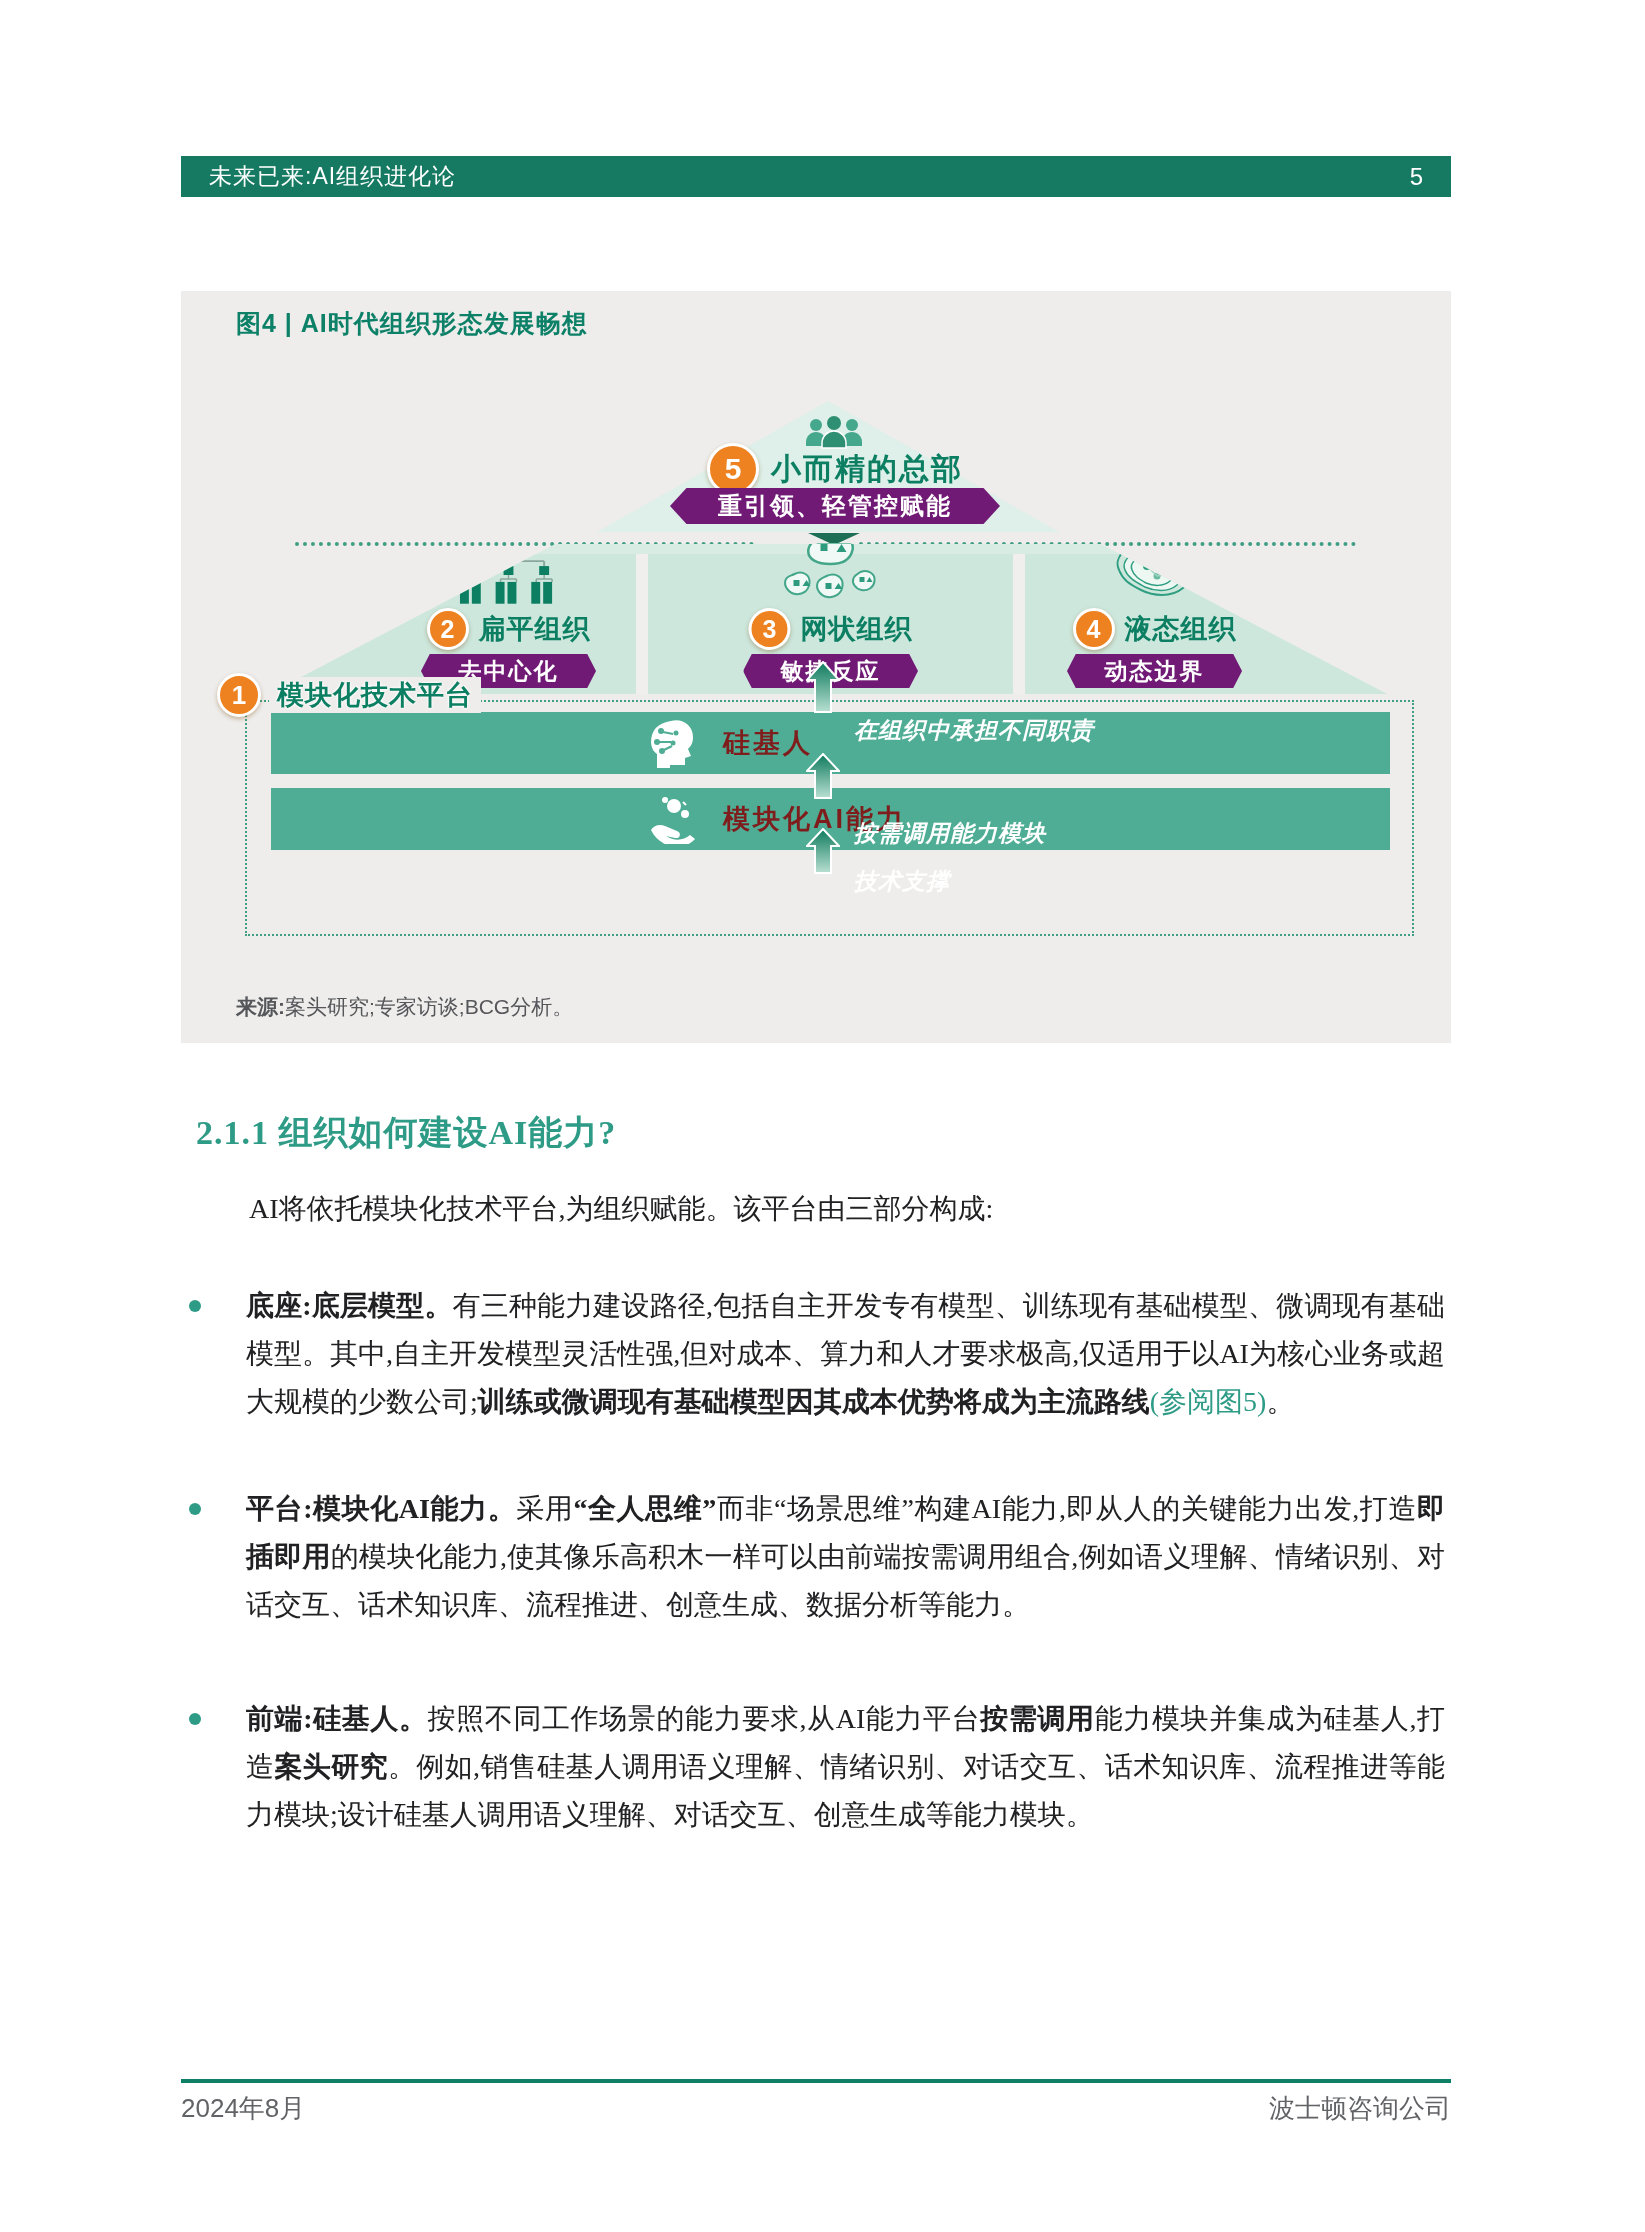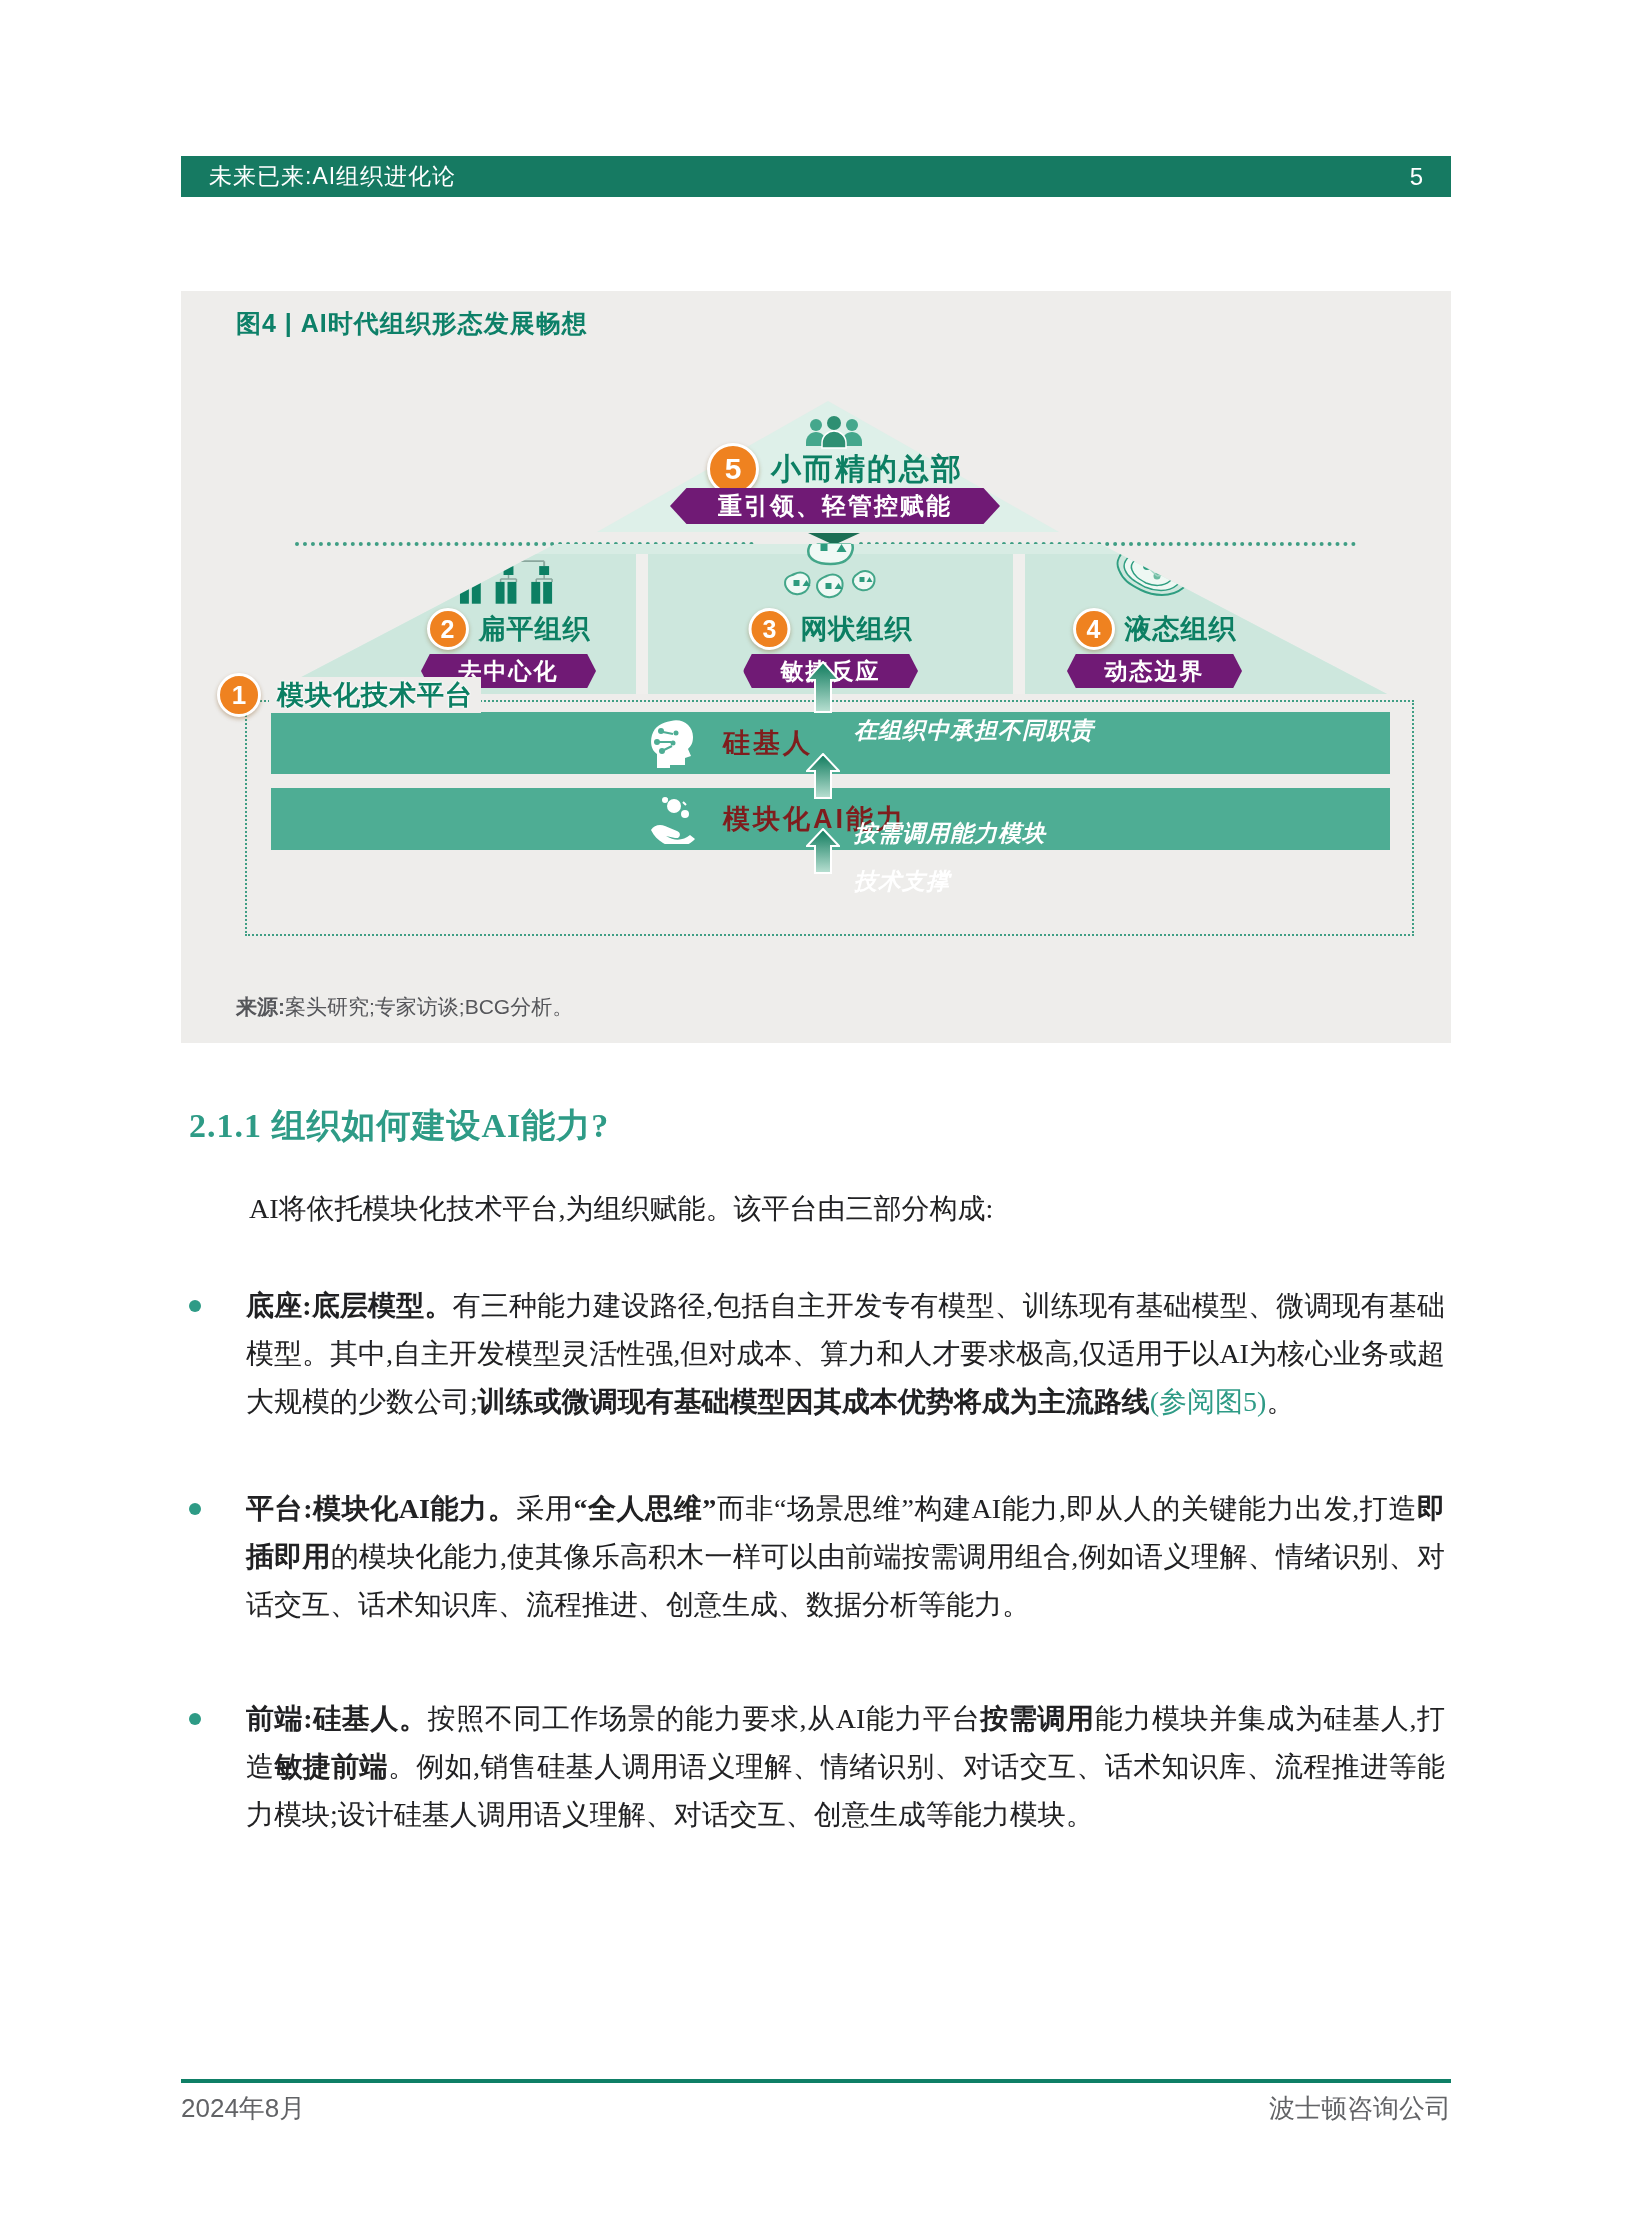--- a/index.html
+++ b/index.html
@@ -60,21 +60,21 @@
   .layer-label{font-size:27px;font-weight:bold;color:#7f1d1d;letter-spacing:3px;}
   .up-arrow{position:absolute;left:625px;z-index:5;}
   .ua1{top:370px;} .ua2{top:462px;} .ua3{top:537px;}
   .annotation{position:absolute;left:673px;color:#fff;font-size:23px;font-style:italic;font-weight:bold;z-index:4;letter-spacing:1px;}
   .an1{top:424px;} .an2{top:527px;} .an3{top:575px;}
 
   .figure-source{position:absolute;left:55px;top:702px;font-size:21px;color:#55565a;}
   .figure-source b{font-weight:bold;}
 
   
-  .section-heading{position:absolute;left:181px;top:1095px;margin:8px;font-size:34px;font-weight:bold;color:#2e9b86;
+  .section-heading{position:absolute;left:181px;top:1095px;margin:15px;font-size:34px;font-weight:bold;color:#2e9b86;
     font-family:"Liberation Serif","DejaVu Serif",serif;letter-spacing:1px;}
   .intro{position:absolute;left:249px;top:1190px;margin:0;font-size:28px;color:#212123;
     font-family:"Liberation Serif","DejaVu Serif",serif;}
   .bullet{position:absolute;left:181px;width:1266px;}
   .bullet-1{top:1282px;} .bullet-2{top:1485px;} .bullet-3{top:1695px;}
   .bullet-dot{position:absolute;left:8px;top:18px;width:12px;height:12px;border-radius:50%;background:#2e9b86;}
   .bullet-text{margin-left:65px;width:1199px;font-size:28px;line-height:48px;color:#212123;
     font-family:"Liberation Serif","DejaVu Serif",serif;text-align:justify;}
   .bullet-text .b{font-weight:bold;}
   .bullet-text .g{color:#2e9b86;}
@@ -260,21 +260,21 @@
   <div class="bullet bullet-1">
     <span class="bullet-dot"></span>
     <div class="bullet-text"><span class="b">底座:底层模型。</span><span>有三种能力建设路径,包括自主开发专有模型、训练现有基础模型、微调现有基础模型。其中,自主开发模型灵活性强,但对成本、算力和人才要求极高,仅适用于以AI为核心业务或超大规模的少数公司;</span><span class="b">训练或微调现有基础模型因其成本优势将成为主流路线</span><span class="g">(参阅图5)</span><span>。</span></div>
   </div>
   <div class="bullet bullet-2">
     <span class="bullet-dot"></span>
     <div class="bullet-text"><span class="b">平台:模块化AI能力。</span><span>采用</span><span class="b">“全人思维”</span><span>而非“场景思维”构建AI能力,即从人的关键能力出发,打造</span><span class="b">即插即用</span><span>的模块化能力,使其像乐高积木一样可以由前端按需调用组合,例如语义理解、情绪识别、对话交互、话术知识库、流程推进、创意生成、数据分析等能力。</span></div>
   </div>
   <div class="bullet bullet-3">
     <span class="bullet-dot"></span>
-    <div class="bullet-text"><span class="b">前端:硅基人。</span><span>按照不同工作场景的能力要求,从AI能力平台</span><span class="b">按需调用</span><span>能力模块并集成为硅基人,打造</span><span class="b">敏捷前端</span><span>。例如,销售硅基人调用语义理解、情绪识别、对话交互、话术知识库、流程推进等能力模块;设计硅基人调用语义理解、对话交互、创意生成等能力模块。</span></div>
+    <div class="bullet-text"><span class="b">前端:硅基人。</span><span>按照不同工作场景的能力要求,从AI能力平台</span><span class="b">按需调用</span><span>能力模块并集成为硅基人,打造</span><span class="b">案头研究</span><span>。例如,销售硅基人调用语义理解、情绪识别、对话交互、话术知识库、流程推进等能力模块;设计硅基人调用语义理解、对话交互、创意生成等能力模块。</span></div>
   </div>
 
   <div class="footer-rule"></div>
   <div class="footer-date">2024年8月</div>
   <div class="footer-company">波士顿咨询公司</div>
 
 </div>
 
 
 </body></html>

